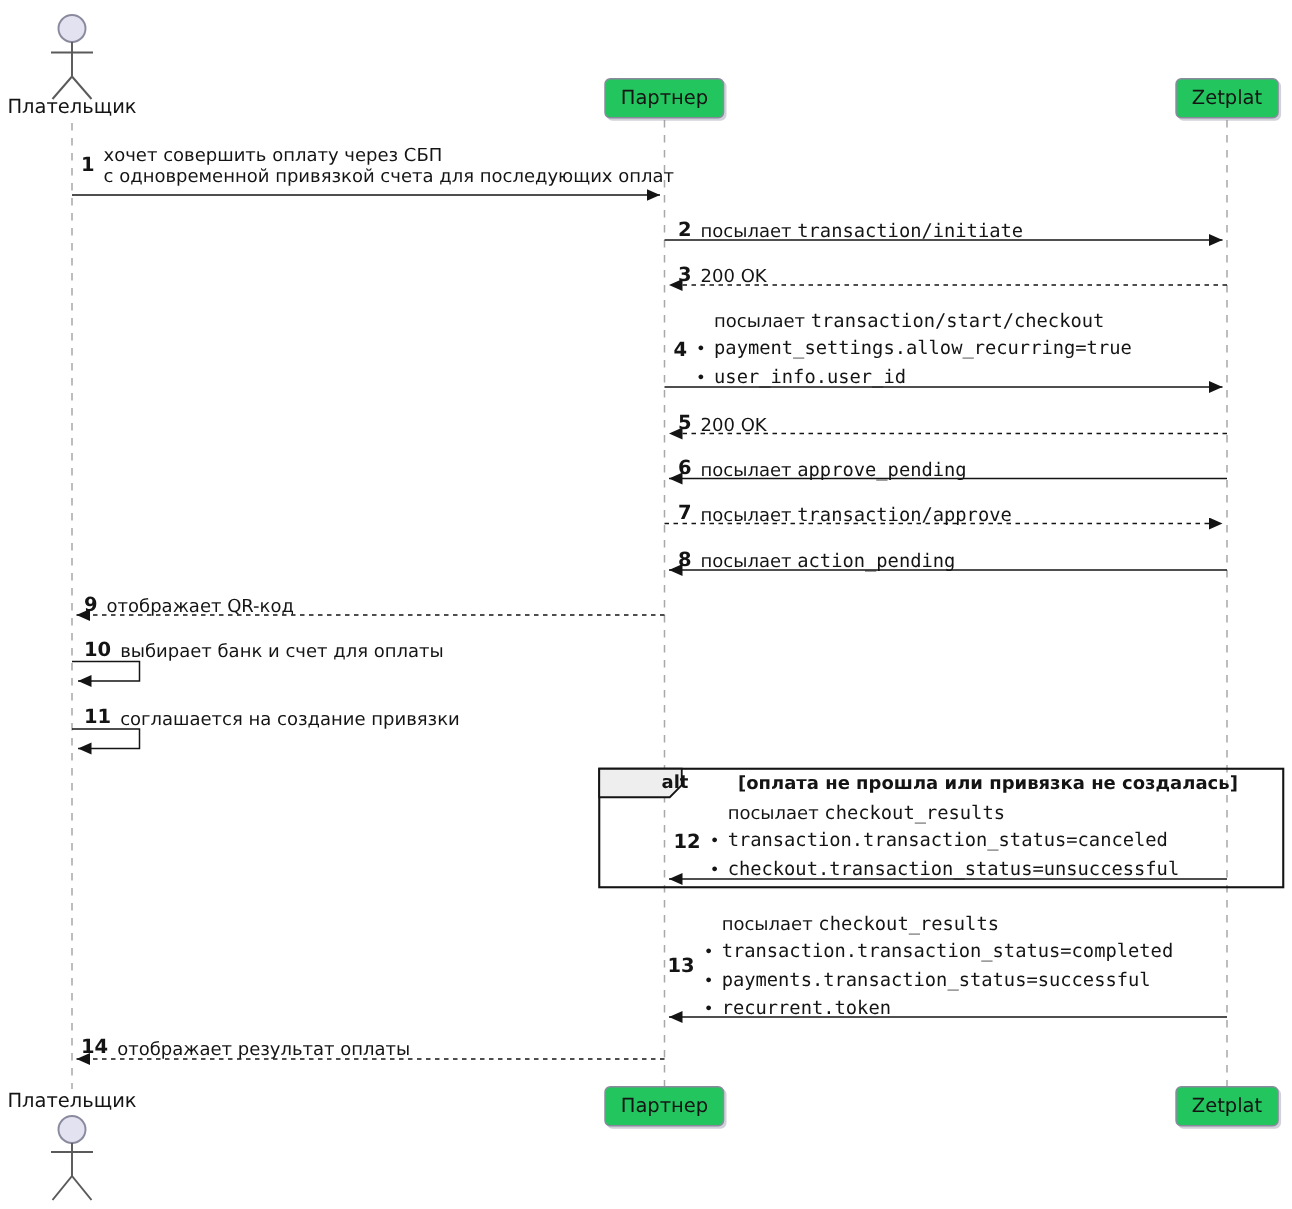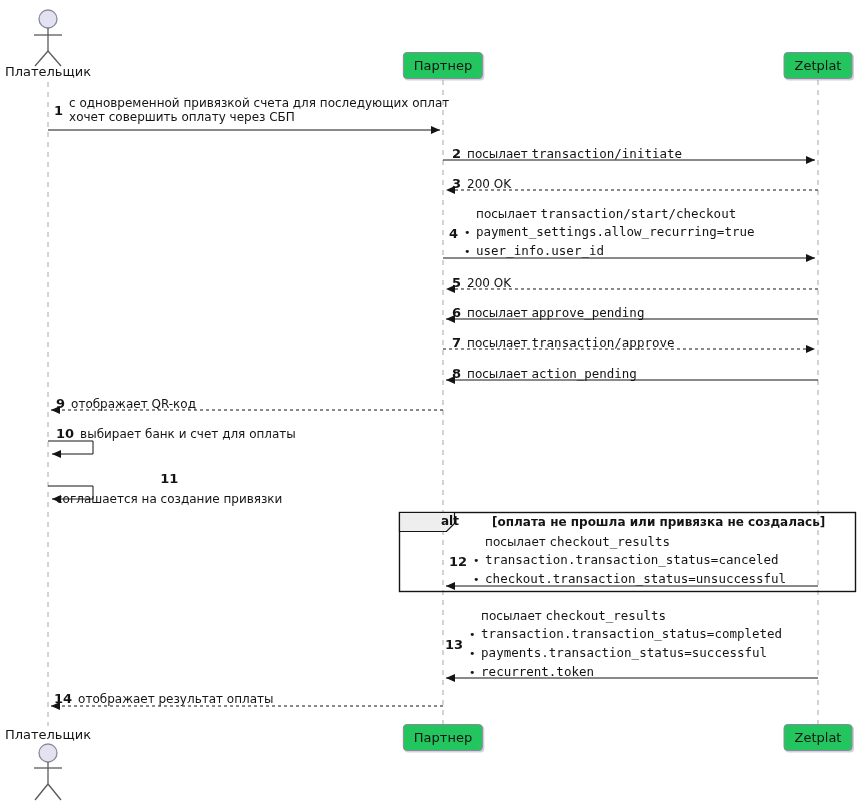--- a/index.html
+++ b/index.html
@@ -107,22 +107,22 @@
   <div class="actor-label" style="left:48px; top:727px;">Плательщик</div>
   <div class="participant" style="left:443px; top:724px;">Партнер</div>
   <div class="participant" style="left:818px; top:724px;">Zetplat</div>
 
   <div class="alt-operator">alt</div>
   <div class="alt-guard">[оплата не прошла или привязка не создалась]</div>
 
   <div class="msg" style="left:54px; top:96px;">
     <span class="num">1</span>
     <span class="lines">
+      <span class="line t">хочет совершить оплату через СБП</span>
       <span class="line t">с одновременной привязкой счета для последующих оплат</span>
-      <span class="line t">хочет совершить оплату через СБП</span>
     </span>
   </div>
 
   <div class="msg" style="left:452px; top:146px;">
     <span class="num">2</span>
     <span class="line"><span class="t">посылает</span> <span class="code">transaction/initiate</span></span>
   </div>
 
   <div class="msg" style="left:452px; top:176px;">
     <span class="num">3</span>
@@ -161,21 +161,21 @@
   <div class="msg" style="left:56px; top:396px;">
     <span class="num">9</span>
     <span class="line t">отображает QR-код</span>
   </div>
 
   <div class="msg" style="left:56px; top:426px;align-items:center;">
     <span class="num">10</span>
     <span class="line t">выбирает банк и счет для оплаты</span>
   </div>
 
-  <div class="msg" style="left:56px; top:471px;flex-direction:column;">
+  <div class="msg" style="left:56px; top:471px;">
     <span class="num">11</span>
     <span class="line t">соглашается на создание привязки</span>
   </div>
 
   <div class="msg codeblock" style="left:449px; top:533px;">
     <span class="num">12</span>
     <span class="lines">
       <span class="line"><span class="bullet"></span><span class="t">посылает</span> <span class="code">checkout_results</span></span>
       <span class="line"><span class="bullet">•</span><span class="code">transaction.transaction_status=canceled</span></span>
       <span class="line"><span class="bullet">•</span><span class="code">checkout.transaction_status=unsuccessful</span></span>

